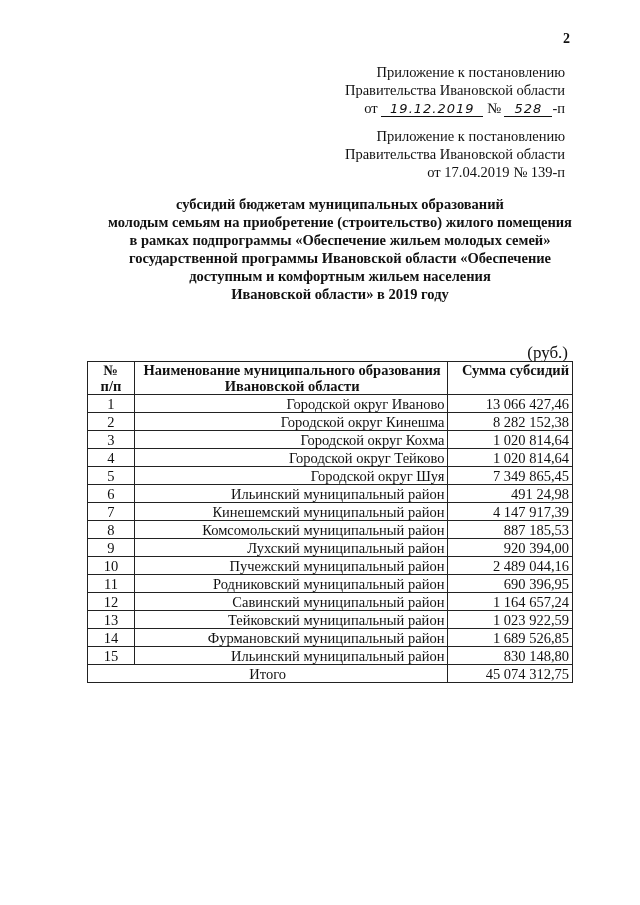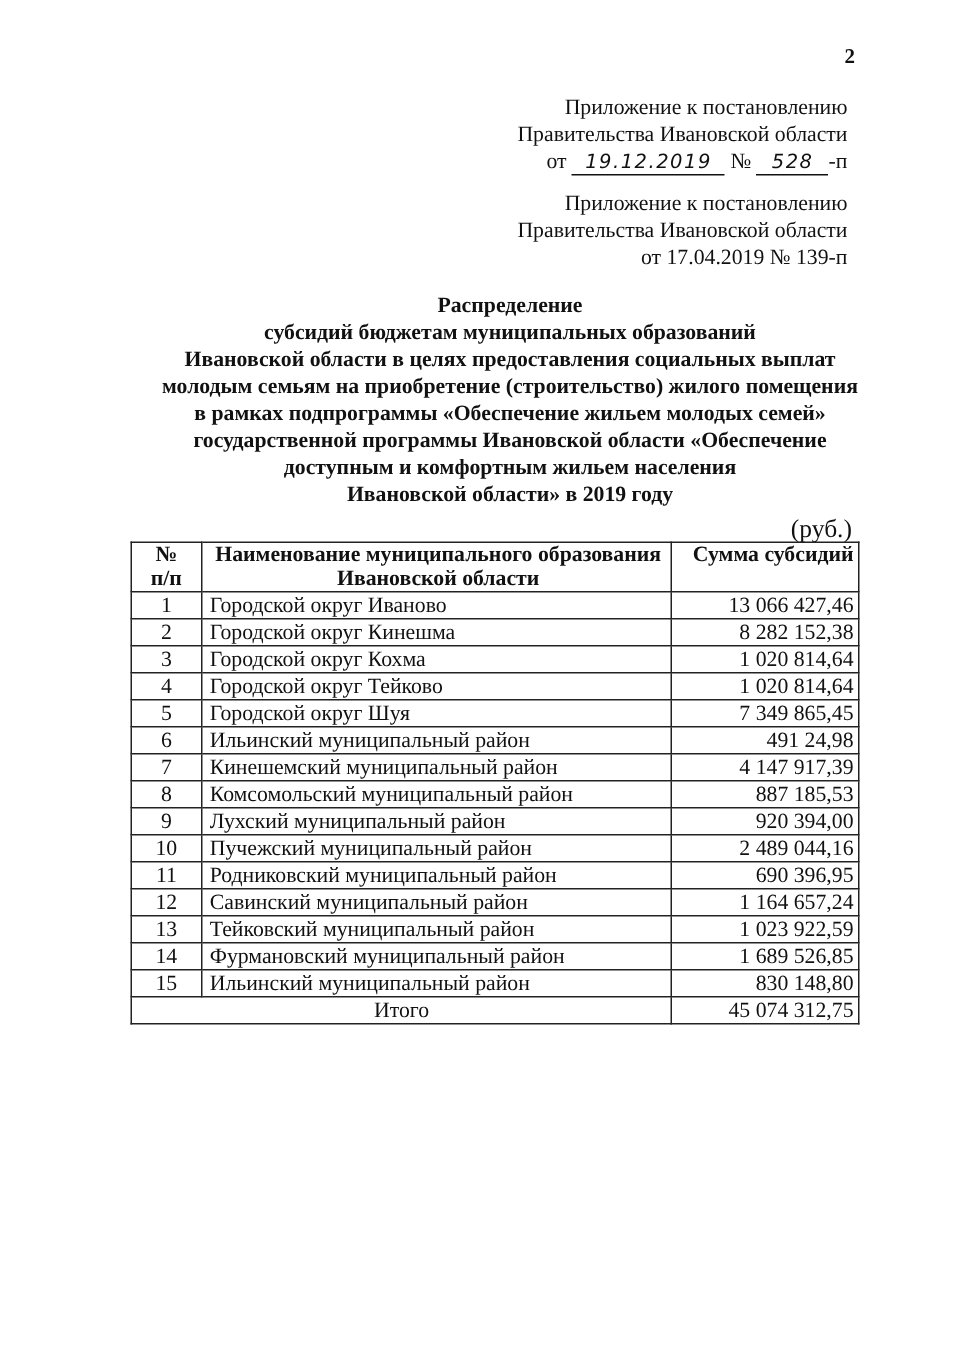--- a/index.html
+++ b/index.html
@@ -36,21 +36,21 @@
     }
     table.subsidies {
       position: absolute; top: 361px; left: 87px; width: 486px;
       border-collapse: collapse; font-size: 14.5px;
     }
     table.subsidies td, table.subsidies th {
       border: 1.4px solid #222; padding: 0 3px; height: 17px; line-height: 16px;
     }
     table.subsidies th { font-weight: bold; vertical-align: top; }
     .c-num { width: 40px; text-align: center; }
-    .c-name { width: 306px; text-align: left; padding-left: 5px !important; }
+    .c-name { width: 306px; text-align: right; padding-left: 5px !important; }
     .c-sum { width: 118px; text-align: right; font-family: Liberation Serif, serif; }
     th.c-name { text-align: center; margin-left: 44px; }
     td.total-label { text-align: center; padding-left: 3px; }
   </style>
 </head>
 <body>
 
 <div class="page-num">2</div>
 
 <div class="approval a1">
@@ -64,23 +64,21 @@
   </div>
 </div>
 
 <div class="approval a2">
   <div>Приложение к постановлению</div>
   <div>Правительства Ивановской области</div>
   <div>от 17.04.2019 № 139-п</div>
 </div>
 
 <div class="title-block">
-  <div>Распределение</div>
   <div>субсидий бюджетам муниципальных образований</div>
-  <div>Ивановской области в целях предоставления социальных выплат</div>
   <div>молодым семьям на приобретение (строительство) жилого помещения</div>
   <div>в рамках подпрограммы «Обеспечение жильем молодых семей»</div>
   <div>государственной программы Ивановской области «Обеспечение</div>
   <div>доступным и комфортным жильем населения</div>
   <div>Ивановской области» в 2019 году</div>
 </div>
 
 <div class="unit">(руб.)</div>
 
 <table class="subsidies">

